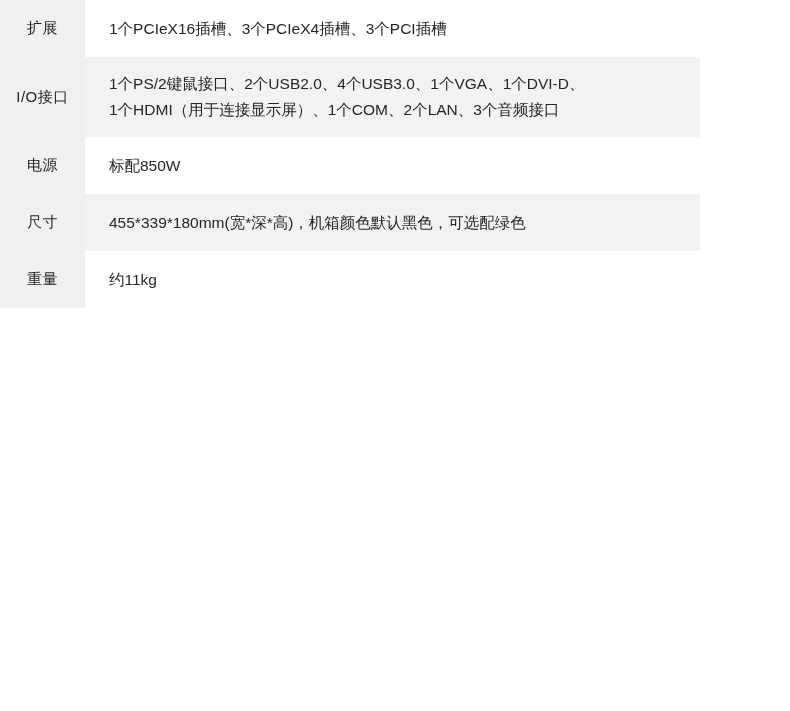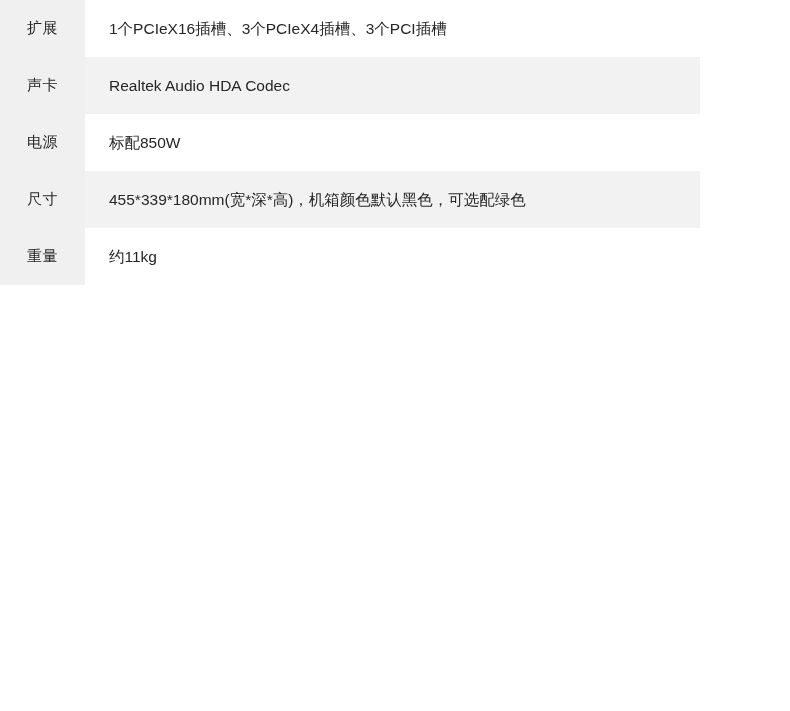--- a/index.html
+++ b/index.html
@@ -74,24 +74,25 @@
 <body>
 
 <table id="spec-table">
   <tbody>
       <tr class="h-single">
         <td class="label-cell">扩展</td>
         <td class="value-cell">
           <span class="value-line">1个PCIeX16插槽、3个PCIeX4插槽、3个PCI插槽</span>
         </td>
       </tr>
-      <tr class="alt h-single">
-        <td class="label-cell">声卡</td>
+      <tr class="alt h-double">
+        <td class="label-cell">I/O接口</td>
         <td class="value-cell">
-          <span class="value-line">Realtek Audio HDA Codec</span>
+          <span class="value-line">1个PS/2键鼠接口、2个USB2.0、4个USB3.0、1个VGA、1个DVI-D、</span>
+          <span class="value-line">1个HDMI（用于连接显示屏）、1个COM、2个LAN、3个音频接口</span>
         </td>
       </tr>
       <tr class="h-single">
         <td class="label-cell">电源</td>
         <td class="value-cell">
           <span class="value-line">标配850W</span>
         </td>
       </tr>
       <tr class="alt h-single">
         <td class="label-cell">尺寸</td>

